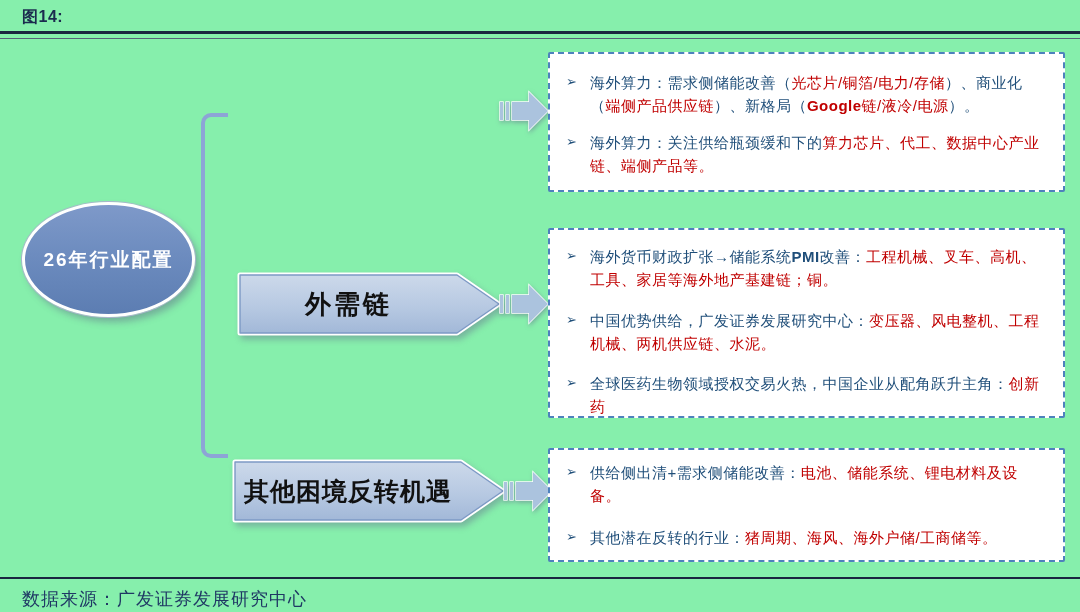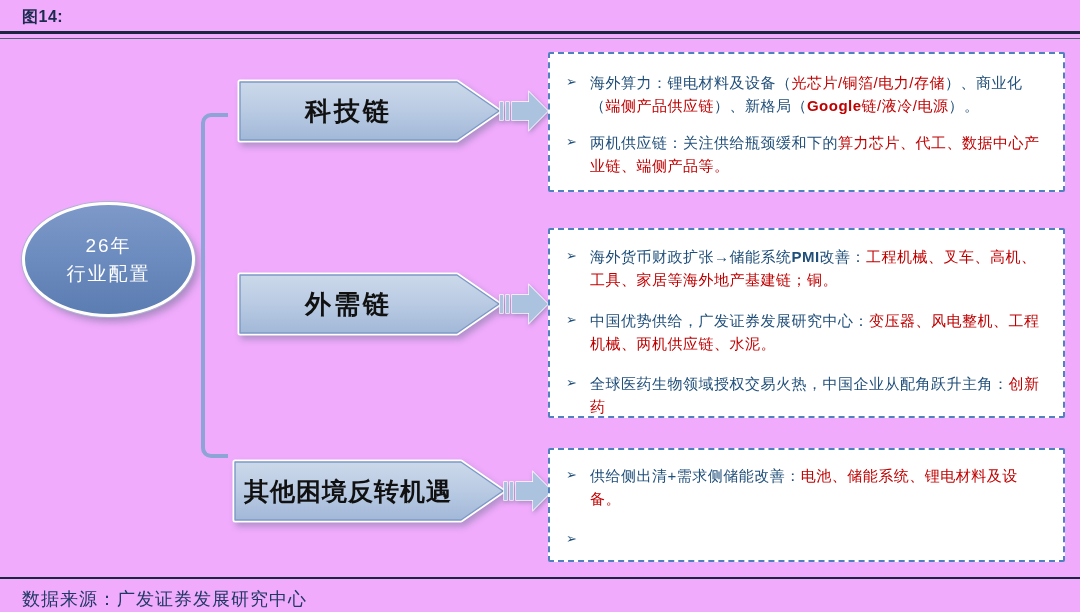--- a/index.html
+++ b/index.html
@@ -1,35 +1,35 @@
 <!DOCTYPE html>
 <html><head>
 <meta charset="utf-8">
 <style>
   * { margin:0; padding:0; box-sizing:border-box; }
   html,body { background:#ffffff; }
   body { font-family:"Liberation Sans", sans-serif; }
-  .page { position:relative; width:1080px; height:612px; background:#f0abfc; overflow:hidden; }
+  .page { position:relative; width:1080px; height:612px; background:#86efac; overflow:hidden; }
 
   
   .title-row { position:absolute; left:22px; top:7px; display:flex; gap:14px;
                font-size:16px; font-weight:700; color:#1b2b4e; letter-spacing:.5px; }
   .rule-thick { position:absolute; left:0; top:31px; width:1080px; height:3px; background:#1a2540; }
   .rule-thin  { position:absolute; left:0; top:38px; width:1080px; height:1px; background:#55607a; }
   .rule-bottom{ position:absolute; left:0; top:577px; width:1080px; height:2px; background:#1a2540; }
   .source { position:absolute; left:22px; top:587px; font-size:18px; color:#1f3864; letter-spacing:1px; }
 
   
   .root-ellipse { position:absolute; left:22px; top:202px; width:173px; height:115px;
     border-radius:50%;
     background:linear-gradient(180deg,#7e99c9 0%, #6d8cbf 45%, #5c7db2 100%);
     border:3px solid #ffffff;
     box-shadow:0 0 0 1px #aab6cc, 4px 5px 7px rgba(90,100,130,.45);
-    display:flex; flex-direction:column; align-items:center; justify-content:center;
-    color:#ffffff; font-weight:400; font-size:19px; line-height:1.45; letter-spacing:2px; }
+    display:flex; flex-direction:row; align-items:center; justify-content:center;
+    color:#ffffff; font-weight:700; font-size:19px; line-height:1.45; letter-spacing:2px; }
 
   
   .bracket { position:absolute; left:201px; top:113px; width:27px; height:345px;
     border-left:4px solid #8da4d6; border-top:4px solid #8da4d6; border-bottom:4px solid #8da4d6;
     border-radius:10px 0 0 10px; }
 
   
   .branch { position:absolute; filter:drop-shadow(3px 4px 3px rgba(100,110,140,.45)); }
   .branch-label { position:absolute; left:0; top:0; bottom:0; right:42px;
     display:flex; align-items:center; justify-content:center;
@@ -65,34 +65,20 @@
   <div class="rule-thick"></div>
   <div class="rule-thin"></div>
 
   <div class="root-ellipse">
     <div>26年</div>
     <div>行业配置</div>
   </div>
 
   <div class="bracket"></div>
 
-  <div class="branch" style="left:237px; top:79px; width:265px; height:64px;">
-    <svg width="265" height="64" viewBox="0 0 265 64">
-      <defs>
-        <linearGradient id="pg1" x1="0" y1="0" x2="0" y2="1">
-          <stop offset="0" stop-color="#ccd9ea"></stop>
-            <stop offset="0.55" stop-color="#b7c9e2"></stop>
-            <stop offset="1" stop-color="#a2b8d8"></stop>
-        </linearGradient>
-      </defs>
-      <polygon points="3,3 220,3 262,32 220,61 3,61" fill="url(#pg1)" stroke="#ffffff" stroke-width="5" paint-order="stroke" stroke-linejoin="round"></polygon>
-      <polygon points="3,3 220,3 262,32 220,61 3,61" fill="none" stroke="#7d99c5" stroke-width="1.4" stroke-linejoin="round"></polygon>
-    </svg>
-    <div class="branch-label">科技链</div>
-  </div>
 
   <div class="branch" style="left:232px; top:459px; width:274px; height:64px;">
     <svg width="274" height="64" viewBox="0 0 274 64">
       <defs>
         <linearGradient id="pg3" x1="0" y1="0" x2="0" y2="1">
           <stop offset="0" stop-color="#ccd9ea"></stop>
             <stop offset="0.55" stop-color="#b7c9e2"></stop>
             <stop offset="1" stop-color="#a2b8d8"></stop>
         </linearGradient>
       </defs>
@@ -136,27 +122,27 @@
       <rect x="1" y="13" width="3" height="18"></rect>
         <rect x="7" y="13" width="3" height="18"></rect>
       <polygon points="13,13 30,13 30,3 49,22 30,41 30,31 13,31"></polygon>
     </g>
   </svg>
 
   <div class="panel p1">
     <div class="bullet">
       <span class="bmark">➢</span>
       <span class="btext">
-        <span class="c-blue">海外算力：锂电材料及设备（</span><span class="c-red">光芯片/铜箔/电力/存储</span><span class="c-blue">）、商业化（</span><span class="c-red">端侧产品供应链</span><span class="c-blue">）、新格局（</span><span class="c-red b">Google</span><span class="c-red">链/液冷/电源</span><span class="c-blue">）。</span>
+        <span class="c-blue">海外算力：需求侧储能改善（</span><span class="c-red">光芯片/铜箔/电力/存储</span><span class="c-blue">）、商业化（</span><span class="c-red">端侧产品供应链</span><span class="c-blue">）、新格局（</span><span class="c-red b">Google</span><span class="c-red">链/液冷/电源</span><span class="c-blue">）。</span>
       </span>
     </div>
     <div class="bullet">
       <span class="bmark">➢</span>
       <span class="btext">
-        <span class="c-blue">两机供应链：关注供给瓶颈缓和下的</span><span class="c-red">算力芯片、代工、数据中心产业链、端侧产品等。</span>
+        <span class="c-blue">海外算力：关注供给瓶颈缓和下的</span><span class="c-red">算力芯片、代工、数据中心产业链、端侧产品等。</span>
       </span>
     </div>
   </div>
 
   <div class="panel p2">
     <div class="bullet">
       <span class="bmark">➢</span>
       <span class="btext">
         <span class="c-blue">海外货币财政扩张→储能系统</span><span class="c-blue b">PMI</span><span class="c-blue">改善：</span><span class="c-red">工程机械、叉车、高机、工具、家居等海外地产基建链；铜。</span>
       </span>
@@ -177,19 +163,22 @@
 
   <div class="panel p3">
     <div class="bullet">
       <span class="bmark">➢</span>
       <span class="btext">
         <span class="c-blue">供给侧出清+需求侧储能改善：</span><span class="c-red">电池、储能系统、锂电材料及设备。</span>
       </span>
     </div>
     <div class="bullet">
       <span class="bmark">➢</span>
+      <span class="btext">
+        <span class="c-blue">其他潜在反转的行业：</span><span class="c-red">猪周期、海风、海外户储/工商储等。</span>
+      </span>
     </div>
   </div>
 
   <div class="rule-bottom"></div>
   <div class="source">数据来源：广发证券发展研究中心</div>
 
 </div>
 
 </body></html>

